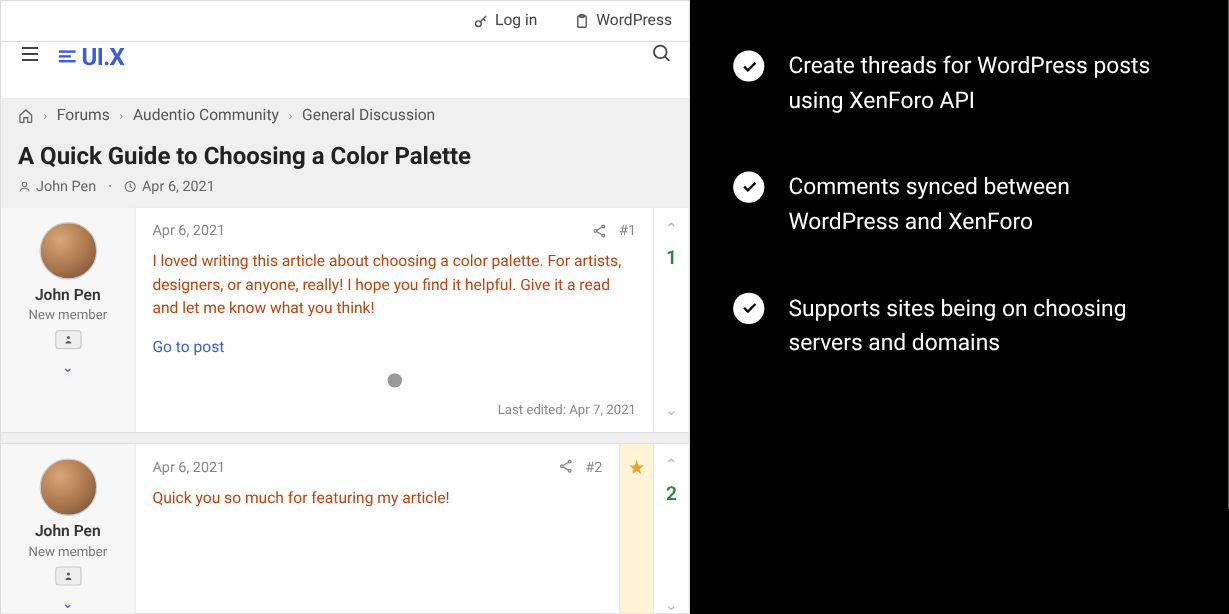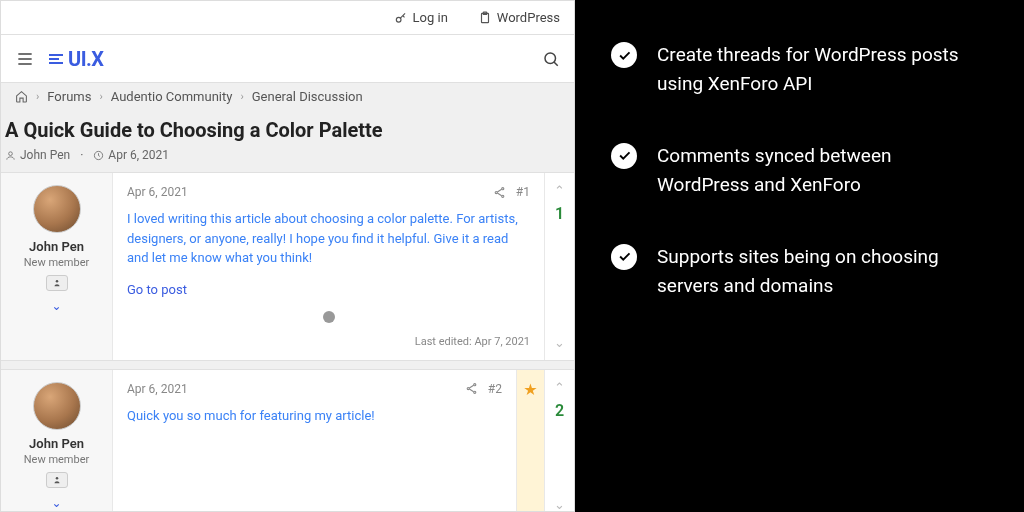--- a/index.html
+++ b/index.html
@@ -1,46 +1,46 @@
 <!DOCTYPE html>
 <html><head>
 <meta charset="utf-8">
 <style>
 *{box-sizing:border-box;margin:0;padding:0}
 body{font-family:-apple-system,BlinkMacSystemFont,"Segoe UI",Roboto,Arial,sans-serif;width:1024px;height:512px;display:flex;overflow:hidden}
 .forum{width:575px;height:512px;background:#f0f0f0;display:flex;flex-direction:column;border:1px solid #ddd}
 .topbar{height:34px;background:#fff;border-bottom:1px solid #e0e0e0;display:flex;justify-content:flex-end;align-items:center;padding:0 14px;gap:30px;font-size:13px;color:#444}
 .toplink{display:flex;align-items:center;gap:5px;cursor:pointer}
-.header{height:48px;background:#fff;border-bottom:1px solid #e0e0e0;display:flex;align-items:center;padding:0 14px;gap:14px}
+.header{height:48px;background:#fff;border-bottom:1px solid #e0e0e0;display:flex;align-items:flex-start;padding:0 14px;gap:14px}
 .menu-btn{cursor:pointer}
 .logo{display:flex;align-items:center;gap:5px;color:#3a5ce0;font-weight:700;font-size:20px;letter-spacing:-0.5px}
 .logo-icon{display:inline-flex;flex-direction:column;gap:2px}
 .logo-icon span{width:14px;height:2px;background:#3a5ce0;display:block}
 .logo-icon span:nth-child(2){width:10px}
 .spacer{flex:1}
 .crumbs{display:flex;align-items:center;gap:8px;padding:6px 14px;font-size:13px;color:#666;background:#f0f0f0}
 .crumbs a{color:#555;text-decoration:none;cursor:pointer}
 .crumb-sep{color:#999;font-size:11px}
-.title-block{padding:8px 4px 10px;background:#f0f0f0}
+.title-block{padding:8px 14px 10px;background:#f0f0f0}
 .thread-title{font-size:20px;font-weight:700;color:#222;margin-bottom:6px}
 .meta{display:flex;align-items:center;gap:10px;font-size:12px;color:#666}
 .meta-item{display:flex;align-items:center;gap:4px}
 .posts{flex:1;overflow:hidden}
 .post{display:flex;background:#fff;margin-bottom:8px;border-top:1px solid #e0e0e0;border-bottom:1px solid #e0e0e0}
 .author-col{width:112px;background:#f7f7f7;padding:12px 8px;text-align:center;border-right:1px solid #e8e8e8;position:relative}
 .avatar{width:48px;height:48px;border-radius:50%;margin:0 auto 6px;background:radial-gradient(circle at 35% 30%,#d9a678 0%,#a8764d 55%,#6b4a2e 100%);border:1px solid #ccc}
 .author-name{font-size:13px;font-weight:600;color:#333}
 .author-title{font-size:11px;color:#777;margin-top:2px}
 .author-badge{width:22px;height:16px;background:#eee;border:1px solid #ccc;border-radius:3px;margin:6px auto 0;display:flex;align-items:center;justify-content:center;font-size:10px}
 .author-chevron{margin-top:8px;color:#3a5ce0;font-size:12px}
 .content-col{flex:1;padding:12px 14px;font-size:13px;color:#333;position:relative}
 .post-head{display:flex;align-items:center;margin-bottom:10px}
 .post-date{color:#888;font-size:12px}
 .post-actions{margin-left:auto;display:flex;align-items:center;gap:10px;color:#888;font-size:12px}
-.post-body{line-height:1.5;color:#3b82f6}
+.post-body{line-height:1.5;color:#c2410c}
 .goto-link{color:#3a5ce0;margin-top:14px;display:inline-block;cursor:pointer;font-size:13px}
 .dot{width:12px;height:12px;background:#999;border-radius:50%;margin:14px auto 0}
 .last-edit{text-align:right;font-size:11px;color:#888;margin-top:12px}
 .vote-col{width:30px;border-left:1px solid #e8e8e8;display:flex;flex-direction:column;align-items:center;padding:10px 0;color:#bbb;font-size:13px}
 .vote-num{color:#2a8a3a;font-weight:600;font-size:16px;margin:6px 0}
 .star-col{width:28px;background:#fff4d6;display:flex;align-items:flex-start;justify-content:center;padding-top:10px;border-left:1px solid #e8e8e8}
 .star{color:#f0a020;font-size:16px}
 .promo{flex:1;background:#000;color:#fff;padding:40px 36px;display:flex;flex-direction:column;gap:42px}
 .feat{display:flex;gap:20px;align-items:flex-start}
 .check{width:26px;height:26px;border-radius:50%;background:#fff;flex-shrink:0;display:flex;align-items:center;justify-content:center;margin-top:2px}

